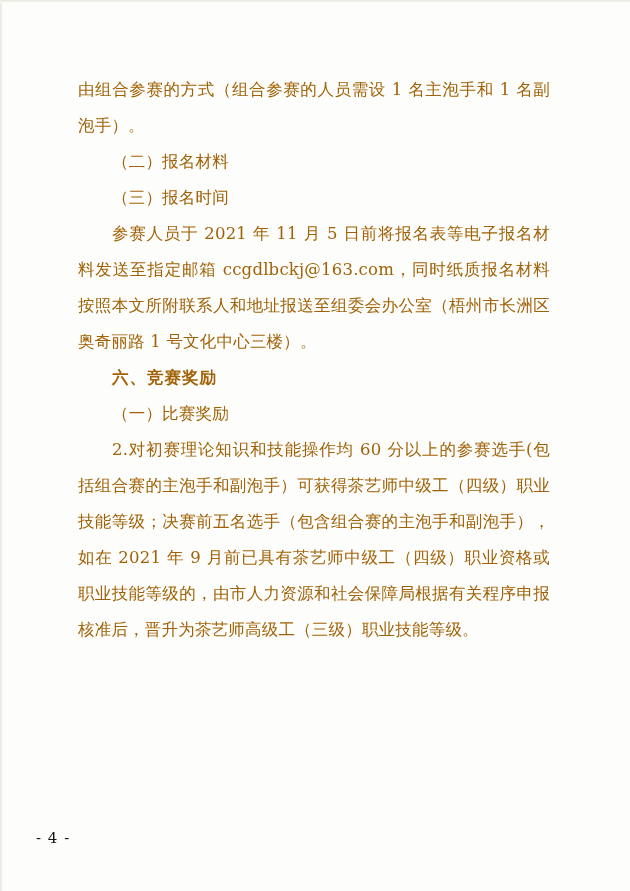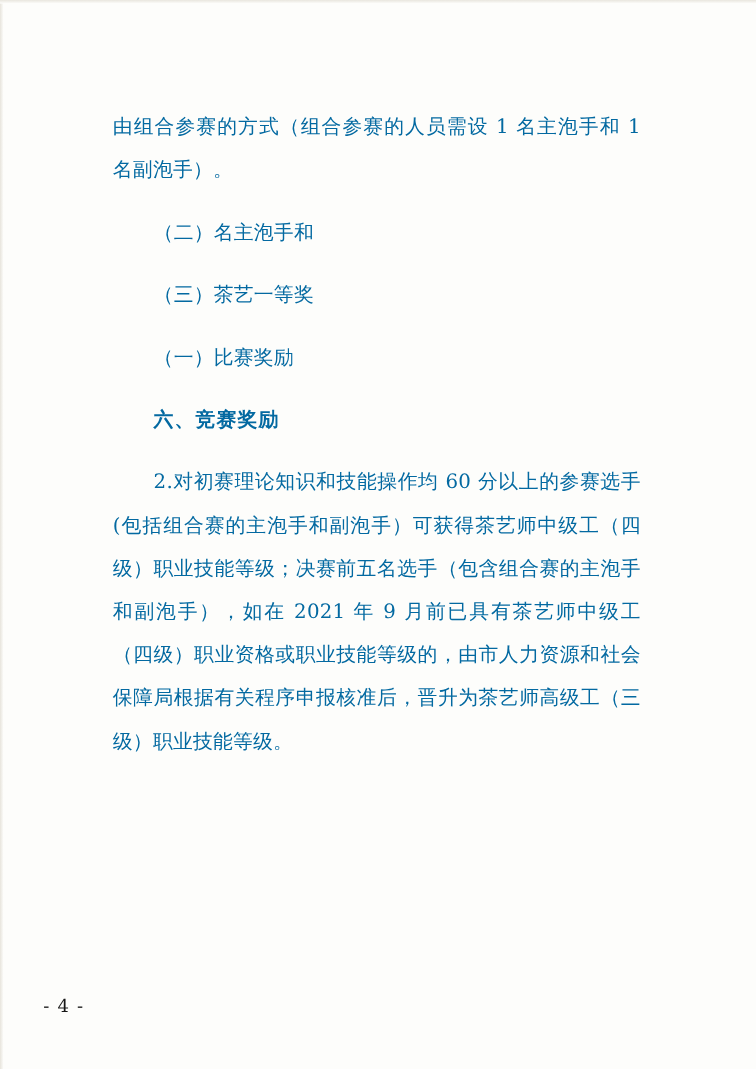--- a/index.html
+++ b/index.html
@@ -22,25 +22,25 @@
   }
   .content {
     position: absolute;
     left: 78px;
     top: 72px;
     width: 472px;
   }
   .para {
     font-size: 16.5px;
     line-height: 36px;
-    color: #0369a1;
+    color: #a16207;
     text-align: justify;
     text-justify: inter-ideograph;
     letter-spacing: 0.2px;
-    margin: 16px;
+    margin: 0;
     word-break: break-all;
   }
   .indent2 {
     text-indent: 34px;
   }
   .noindent {
     text-indent: 0;
   }
   .heading {
     font-weight: bold;
@@ -75,22 +75,23 @@
 </style>
 </head>
 <body>
 
 <div class="page">
   <div class="edge-left"></div>
   <div class="edge-top"></div>
 
   <div class="content">
     <p class="para noindent">由组合参赛的方式（组合参赛的人员需设 1 名主泡手和 1 名副泡手）。</p>
-    <p class="para indent2">（二）名主泡手和</p>
-    <p class="para indent2">（三）茶艺一等奖</p>
+    <p class="para indent2">（二）报名材料</p>
+    <p class="para indent2">（三）报名时间</p>
+    <p class="para indent2">参赛人员于 2021 年 11 月 5 日前将报名表等电子报名材料发送至指定邮箱 ccgdlbckj@163.com，同时纸质报名材料按照本文所附联系人和地址报送至组委会办公室（梧州市长洲区奥奇丽路 1 号文化中心三楼）。</p>
+    <p class="para heading">六、竞赛奖励</p>
     <p class="para indent2">（一）比赛奖励</p>
-    <p class="para heading">六、竞赛奖励</p>
     <p class="para indent2">2.对初赛理论知识和技能操作均 60 分以上的参赛选手(包括组合赛的主泡手和副泡手）可获得茶艺师中级工（四级）职业技能等级；决赛前五名选手（包含组合赛的主泡手和副泡手），如在 2021 年 9 月前已具有茶艺师中级工（四级）职业资格或职业技能等级的，由市人力资源和社会保障局根据有关程序申报核准后，晋升为茶艺师高级工（三级）职业技能等级。</p>
 
   </div>
 
   <div class="footer">- 4 -</div>
 </div>
 
 </body></html>

